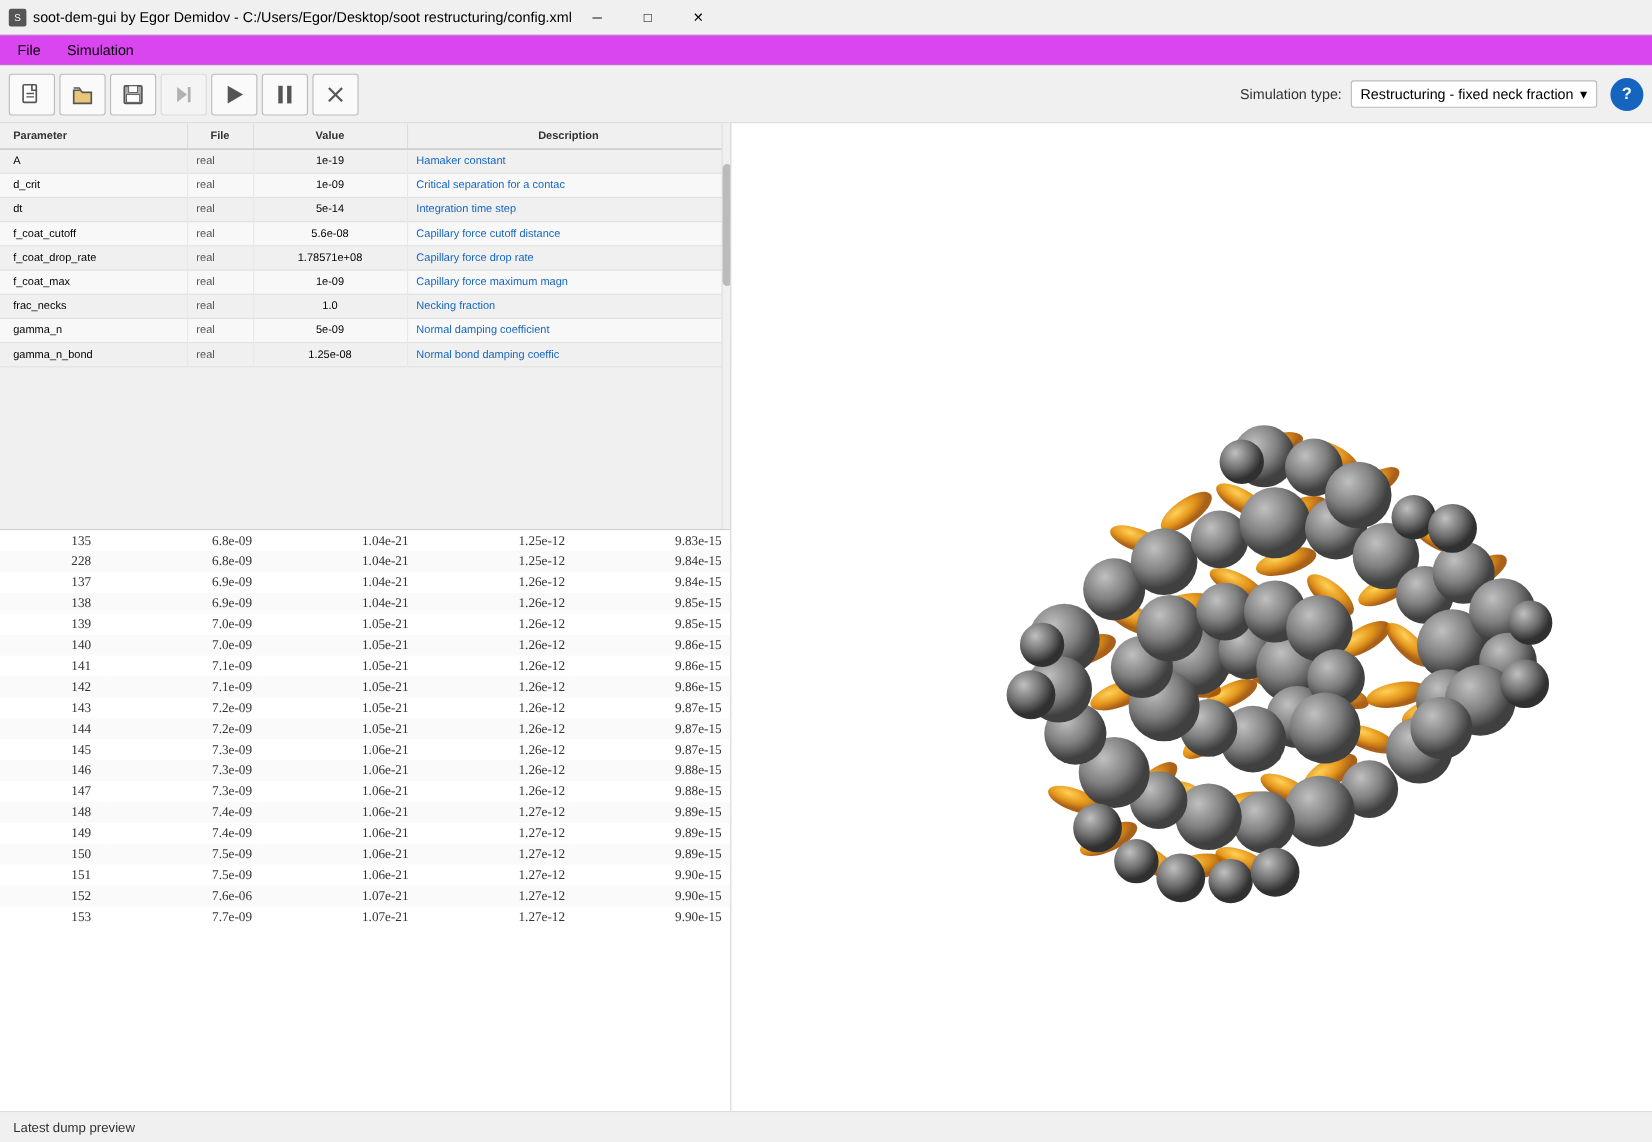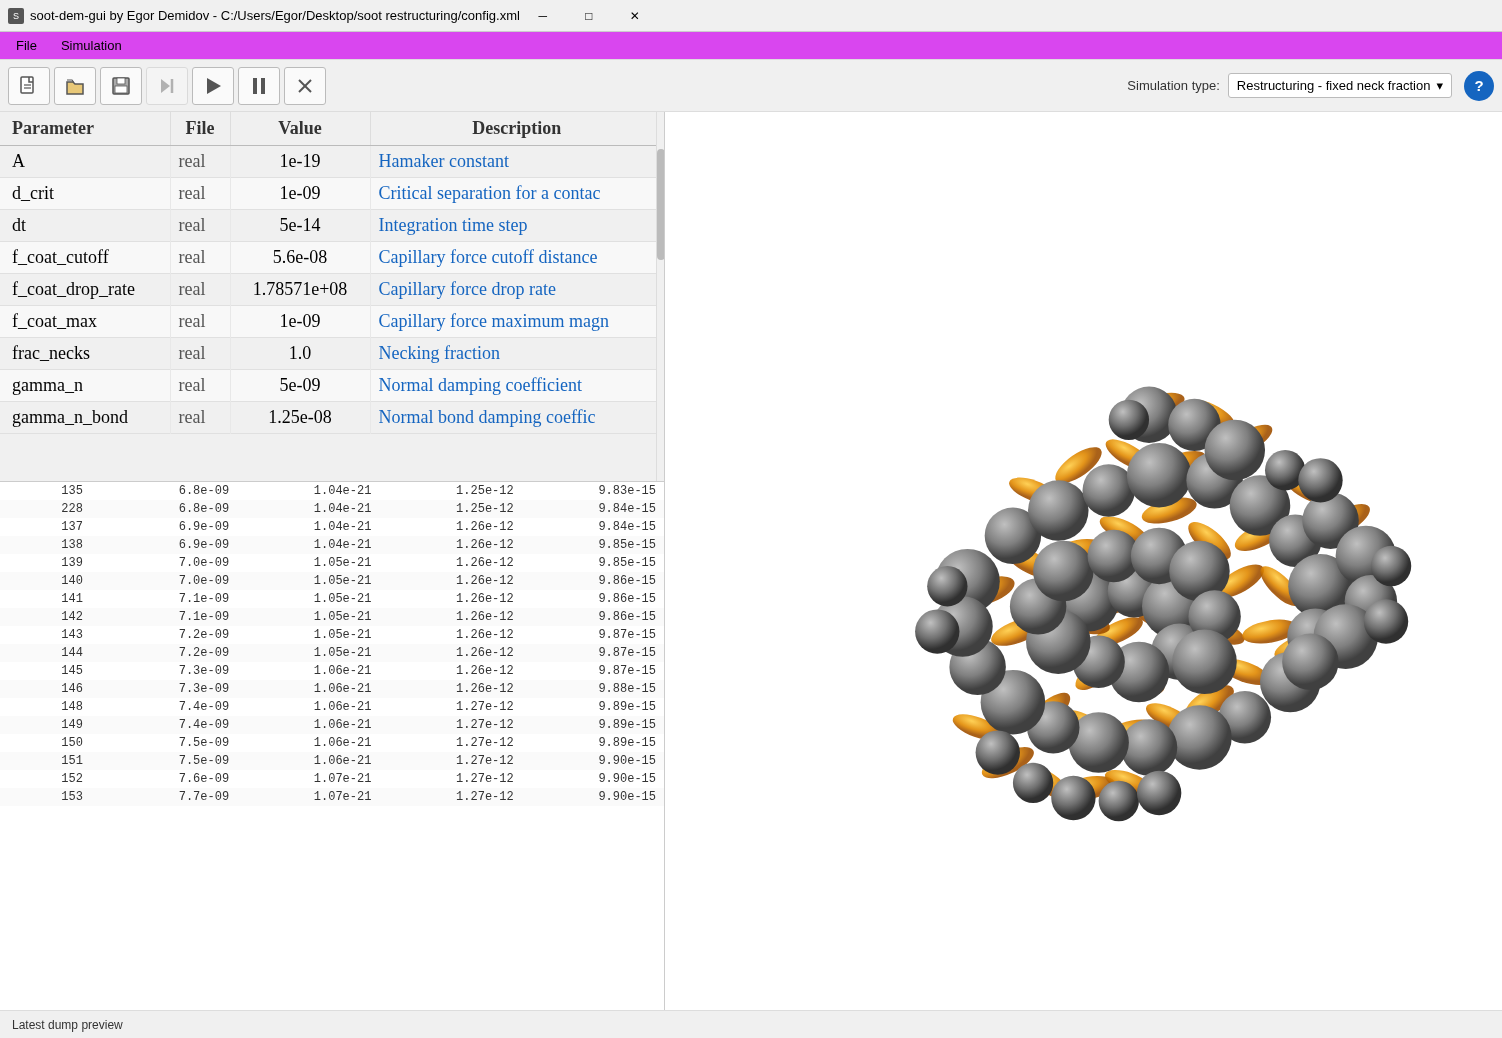--- a/index.html
+++ b/index.html
@@ -148,22 +148,21 @@
 
     
     #param-table-container {
       flex: 0 0 auto;
       overflow: hidden;
       border-bottom: 1px solid #ccc;
     }
     #param-table {
       width: 100%;
       border-collapse: collapse;
-      font-size: 18px;
-      font-family: Liberation Serif, serif;
+      font-size: 10px;
     }
     #param-table thead th {
       background: #f0f0f0;
       border-bottom: 1px solid #bbb;
       border-right: 1px solid #ddd;
       padding: 6px 8px;
       text-align: center;
       font-weight: 600;
       color: #333;
     }
@@ -208,21 +207,21 @@
     #data-rows-container {
       flex: 1;
       overflow: hidden;
       position: relative;
       background: white;
     }
     #data-table {
       width: 100%;
       border-collapse: collapse;
       font-size: 12px;
-      font-family: Liberation Mono, monospace;
+      font-family: Liberation Serif, serif;
     }
     #data-table tbody tr td {
       padding: 2px 8px;
       text-align: right;
       color: #333;
     }
     #data-table tbody tr td:first-child { text-align: right; padding-right: 12px; }
     #data-table tbody tr:nth-child(even) { background: #fafafa; }
 
     
@@ -489,20 +488,27 @@
       <td style="width:90px">9.87e-15</td>
     </tr>
             <tr>
       <td style="width:60px">146</td>
       <td style="width:90px">7.3e-09</td>
       <td style="width:90px">1.06e-21</td>
       <td style="width:90px">1.26e-12</td>
       <td style="width:90px">9.88e-15</td>
     </tr>
             <tr>
+      <td style="width:60px">147</td>
+      <td style="width:90px">7.3e-09</td>
+      <td style="width:90px">1.06e-21</td>
+      <td style="width:90px">1.26e-12</td>
+      <td style="width:90px">9.88e-15</td>
+    </tr>
+            <tr>
       <td style="width:60px">148</td>
       <td style="width:90px">7.4e-09</td>
       <td style="width:90px">1.06e-21</td>
       <td style="width:90px">1.27e-12</td>
       <td style="width:90px">9.89e-15</td>
     </tr>
             <tr>
       <td style="width:60px">149</td>
       <td style="width:90px">7.4e-09</td>
       <td style="width:90px">1.06e-21</td>
@@ -518,21 +524,21 @@
     </tr>
             <tr>
       <td style="width:60px">151</td>
       <td style="width:90px">7.5e-09</td>
       <td style="width:90px">1.06e-21</td>
       <td style="width:90px">1.27e-12</td>
       <td style="width:90px">9.90e-15</td>
     </tr>
             <tr>
       <td style="width:60px">152</td>
-      <td style="width:90px">7.6e-09</td>
+      <td style="width:90px">7.6e-06</td>
       <td style="width:90px">1.07e-21</td>
       <td style="width:90px">1.27e-12</td>
       <td style="width:90px">9.90e-15</td>
     </tr>
             <tr>
       <td style="width:60px">153</td>
       <td style="width:90px">7.7e-09</td>
       <td style="width:90px">1.07e-21</td>
       <td style="width:90px">1.27e-12</td>
       <td style="width:90px">9.90e-15</td>

